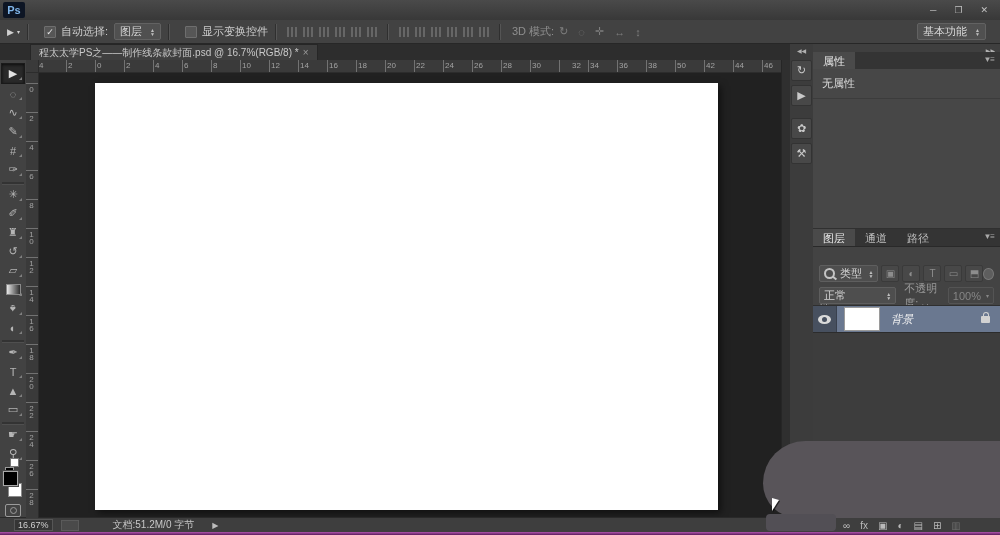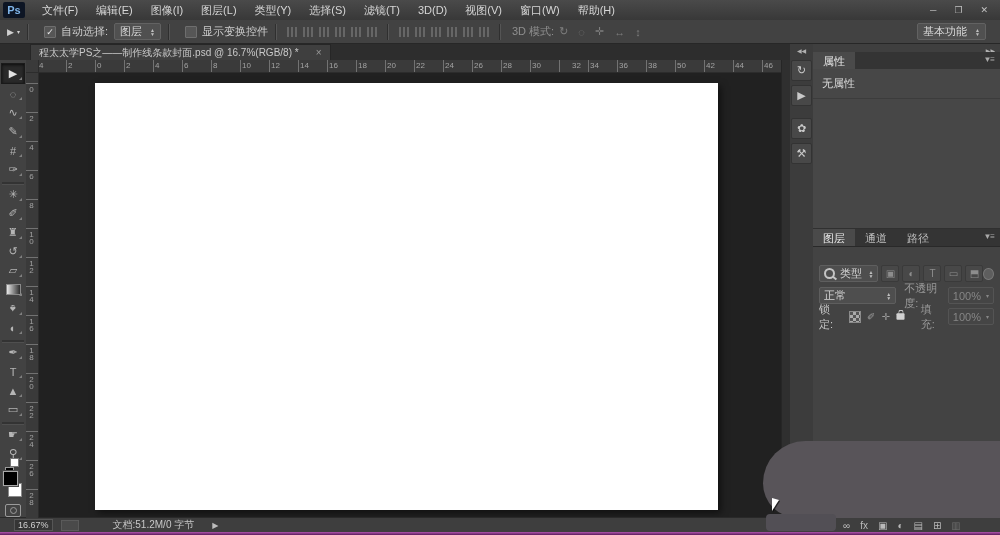--- a/index.html
+++ b/index.html
@@ -28,21 +28,21 @@
   .updown{display:inline-flex;flex-direction:column;font-size:5px;line-height:4px;color:#c0c0c0;}
   .bar-ico{width:10px;height:10px;margin:0 3px;opacity:.5;flex:none;
            background:repeating-linear-gradient(90deg,#8a8a8a 0 2px,transparent 2px 4px);}
   .ico3d{margin:0 5px;color:#7e7e7e;font-size:11px;}
   .lbl3d{color:#8f8f8f;margin-left:4px;}
   .wsdd{margin-left:auto;margin-right:14px;}
   
   .tabstrip{position:absolute;left:0;top:44px;width:790px;height:16px;background:#2d2d2d;
             border-bottom:1px solid #222;display:flex;align-items:stretch;}
   .doctab{margin-left:30px;background:#3f3f3f;border:1px solid #262626;border-bottom:none;
-          display:flex;align-items:center;padding:0 8px;font-size:10px;color:#c9c9c9;gap:17px;}
+          display:flex;align-items:center;padding:0 8px;font-size:10px;color:#c9c9c9;gap:4px;}
   .doctab .x{color:#9a9a9a;font-size:10px;}
   
   .toolbar{position:absolute;left:0;top:60px;width:26px;bottom:17px;background:#424242;
            border-right:1px solid #2a2a2a;display:flex;flex-direction:column;align-items:center;padding-top:3px;}
   .tool{position:relative;width:22px;height:19px;flex:none;display:flex;align-items:center;justify-content:center;
         color:#b5b5b5;font-size:11px;}
   .tool::after{content:'';position:absolute;right:2px;bottom:3px;border-left:3px solid transparent;
                border-bottom:3px solid #808080;}
   .tool.sel{background:#292929;border:1px solid #1a1a1a;box-shadow:inset 0 1px 3px rgba(0,0,0,.7);color:#e2e2e2;}
   .tool.gap{margin-top:5px;border-top:1px solid #4f4f4f;box-shadow:0 -2px 0 #333;}
@@ -146,33 +146,20 @@
   .magenta{position:absolute;left:0;right:0;bottom:0;height:3px;z-index:60;
            background:linear-gradient(#b257ae,#5c1b5c);}
 </style>
 </head>
 <body>
 
 <div id="app">
 
   <div class="titlebar">
     <div class="pslogo">Ps</div>
-    <div class="menu" id="menu">
-        <span>文件(F)</span>
-        <span>编辑(E)</span>
-        <span>图像(I)</span>
-        <span>图层(L)</span>
-        <span>类型(Y)</span>
-        <span>选择(S)</span>
-        <span>滤镜(T)</span>
-        <span>3D(D)</span>
-        <span>视图(V)</span>
-        <span>窗口(W)</span>
-        <span>帮助(H)</span>
-      </div>
     <div class="wincontrols">
       <span>─</span>
       <span>❐</span>
       <span>✕</span>
     </div>
   </div>
 
   <div class="optionsbar">
     <span class="otool">
       <span>▶</span>
@@ -439,20 +426,30 @@
         <span class="lockico">
             <span class="locksym small" style="margin-left:0;"></span>
           </span>
         <span class="lab" style="margin-left:10px;color:#9a9a9a;">填充:</span>
         <span class="ddl dis">
           <span>100%</span>
             <span style="font-size:6px;">▾</span>
         </span>
       </div>
 
+      <div class="layerlist">
+        <div class="layerrow">
+          <div class="eyecell">
+            <span class="eye"></span>
+          </div>
+          <div class="thumb"></div>
+          <span class="lname">背景</span>
+          <span class="locksym"></span>
+        </div>
+      </div>
     </div>
   </div>
 
   <div class="statusbar">
     <span class="zfield">16.67%</span>
     <span class="sicon"></span>
     <span class="docinfo">文档:51.2M/0 字节</span>
     <span class="sarrow">▶</span>
     <span class="lbicons" id="lbicons">
         <span>∞</span>

